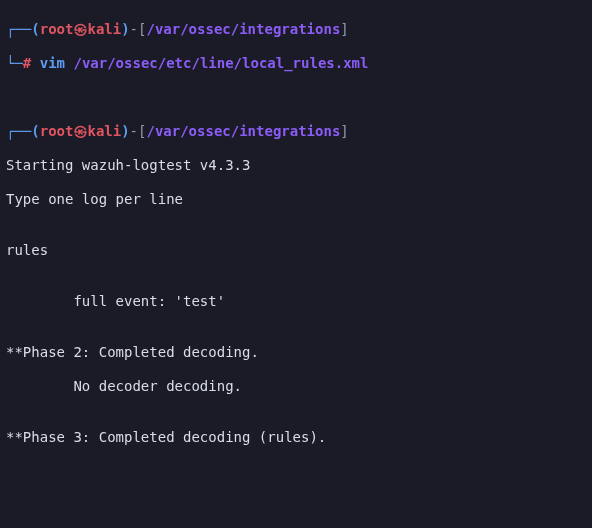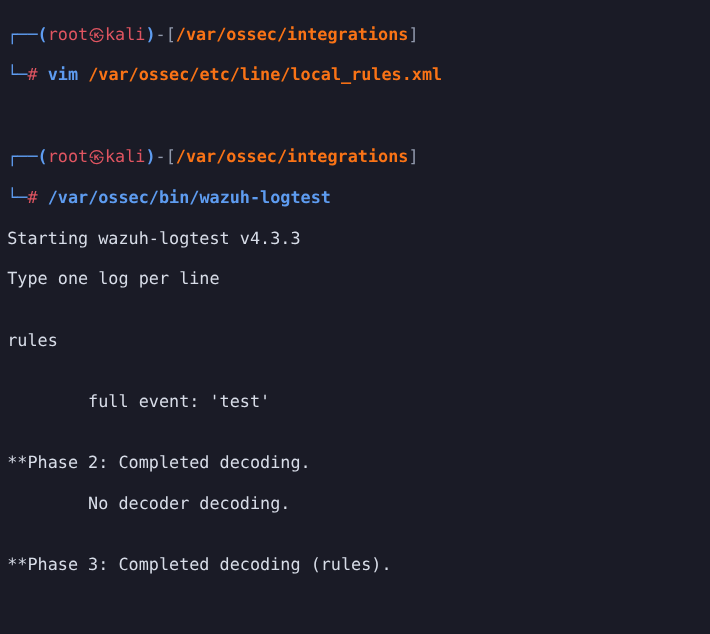--- a/index.html
+++ b/index.html
@@ -14,33 +14,32 @@
     font-family: "DejaVu Sans Mono", "Liberation Mono", Consolas, monospace;
     font-size: 14px;
     line-height: 17px;
     color: #d8dde8;
     padding: 4px 6px;
     white-space: pre;
     font-weight: 500;
   }
   .line { white-space: pre; }
   .blue  { color: #5e9cf0; font-weight: bold; }
-  .red   { color: #e05561; font-weight: normal; margin-top: 24px; }
-  .white { color: #f97316; font-weight: bold; }
+  .red   { color: #e05561; font-weight: bold; margin-top: 24px; }
+  .white { color: #8b5cf6; font-weight: bold; }
   .gray  { color: #9199ac; }
 </style>
 </head>
 <body>
 
 <div class="terminal">
 <div class="line"><span class="blue">┌──</span><span class="blue">(</span><span class="red">root</span><span class="red">㉿</span><span class="red">kali</span><span class="blue">)</span><span class="gray">-[</span><span class="white">/var/ossec/integrations</span><span class="gray">]</span></div>
 <div class="line"><span class="blue">└─</span><span class="red">#</span> <span class="blue">vim</span> <span class="white">/var/ossec/etc/line/local_rules.xml</span></div>
 <div class="line"> </div>
 <div class="line"><span class="blue">┌──</span><span class="blue">(</span><span class="red">root</span><span class="red">㉿</span><span class="red">kali</span><span class="blue">)</span><span class="gray">-[</span><span class="white">/var/ossec/integrations</span><span class="gray">]</span></div>
-<div class="line"><span class="blue">└─</span><span class="red">#</span> <span class="blue">/var/ossec/bin/wazuh-logtest</span></div>
 <div class="line">Starting wazuh-logtest v4.3.3</div>
 <div class="line">Type one log per line</div>
 <div class="line"></div>
 <div class="line">rules</div>
 <div class="line"></div>
 <div class="line">        full event: 'test'</div>
 <div class="line"></div>
 <div class="line">**Phase 2: Completed decoding.</div>
 <div class="line">        No decoder decoding.</div>
 <div class="line"></div>

